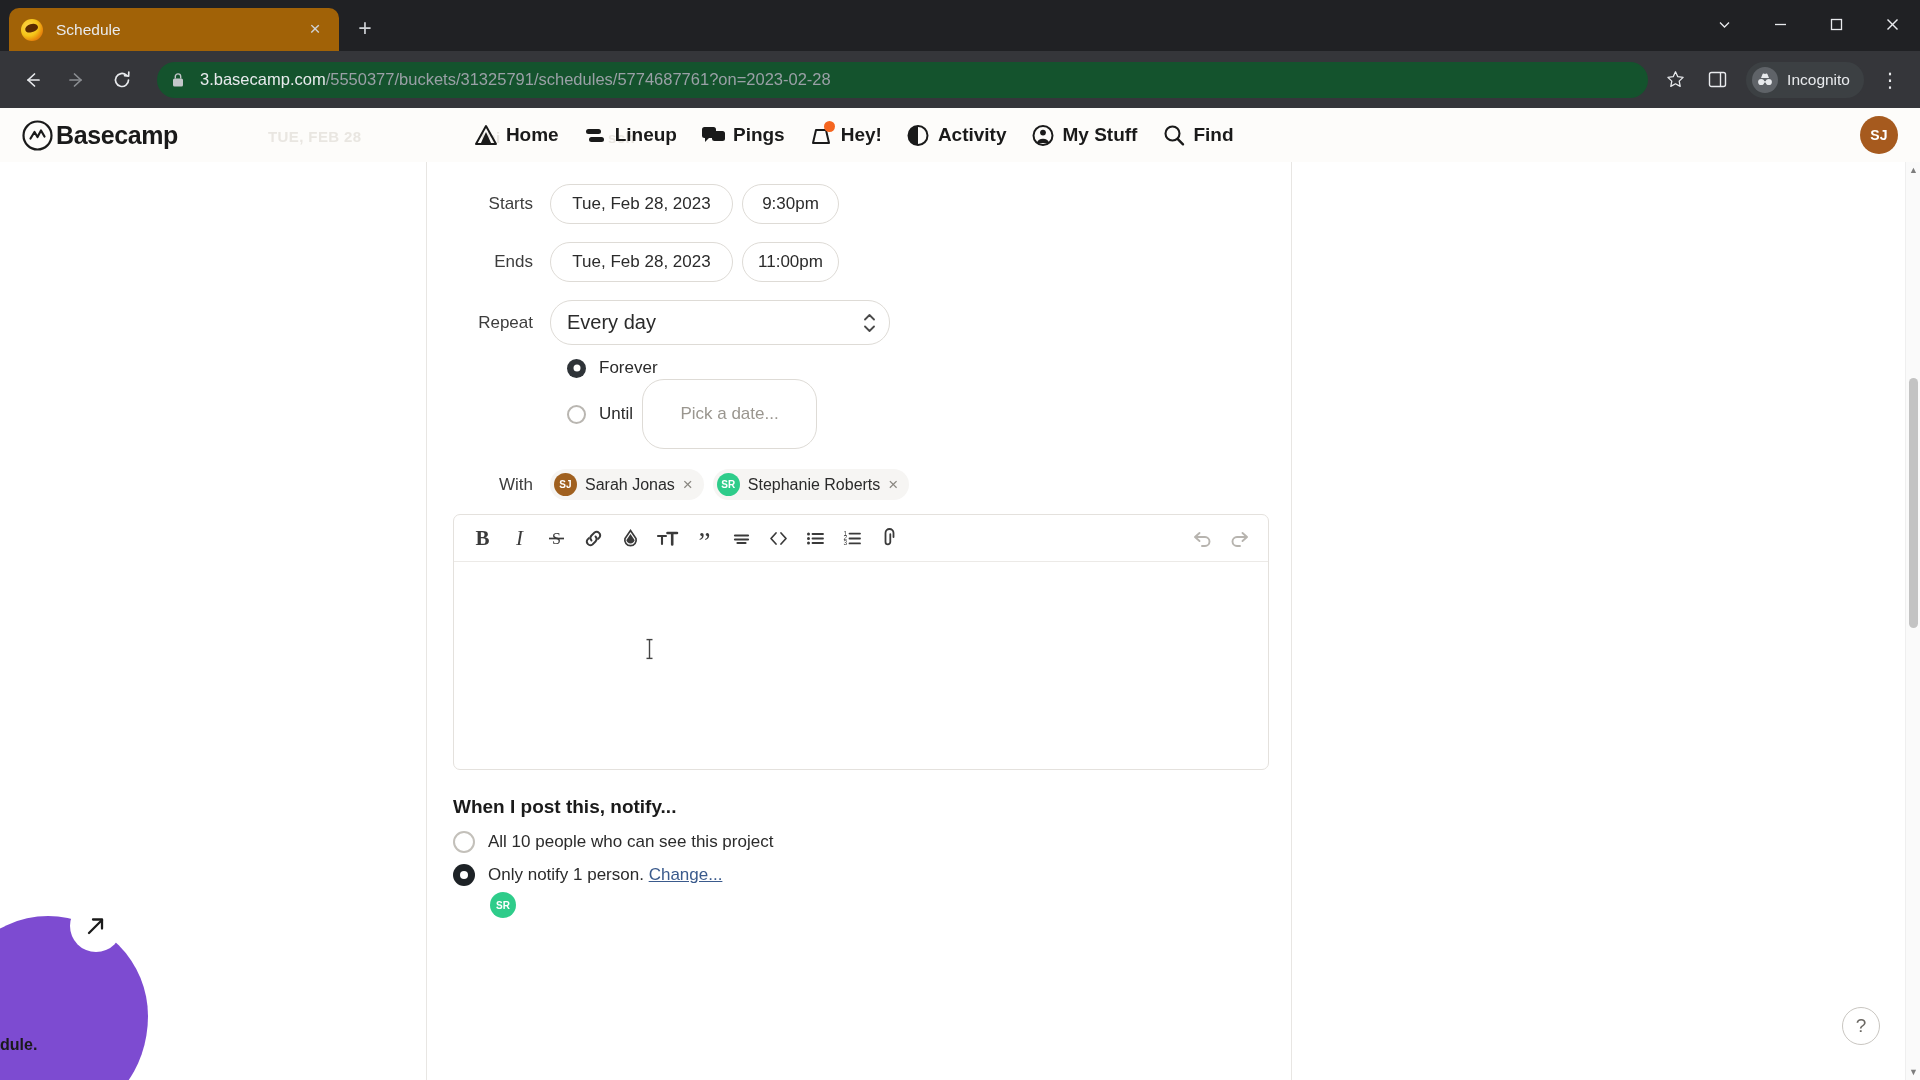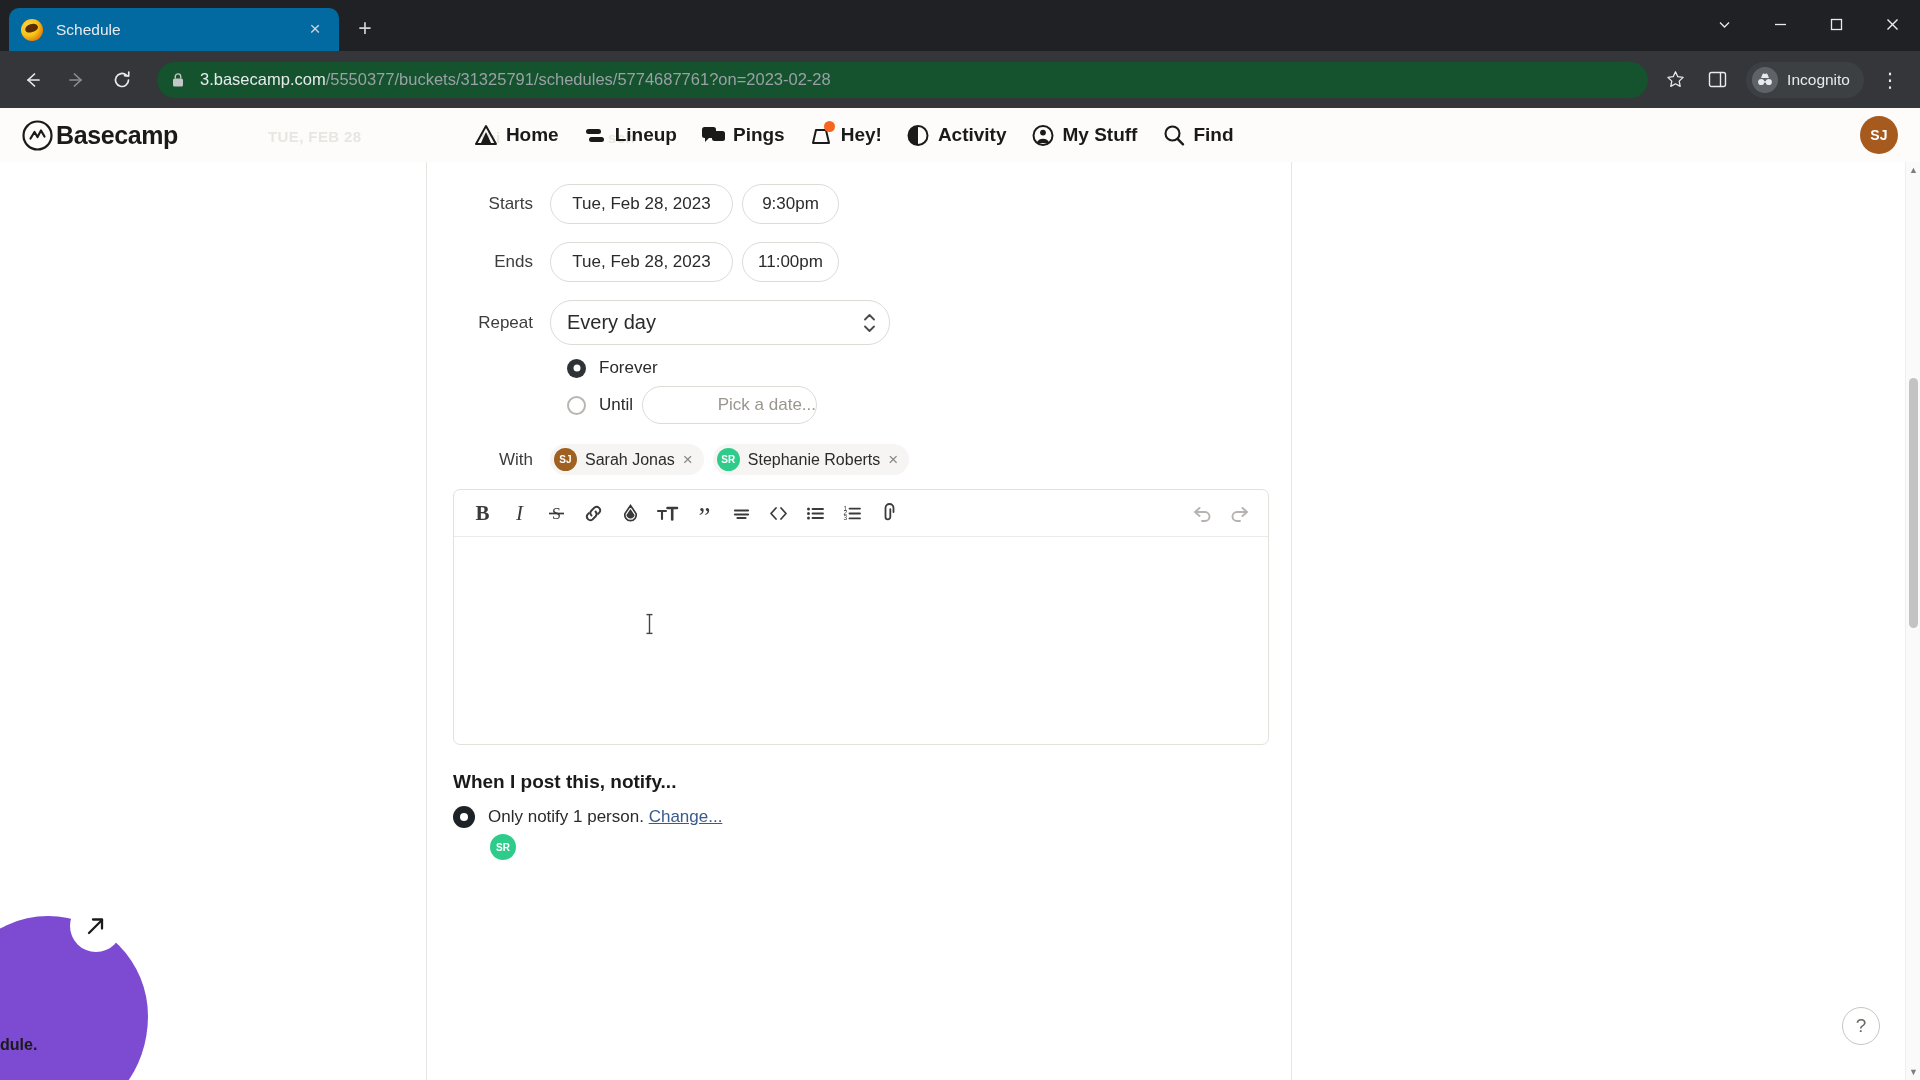--- a/index.html
+++ b/index.html
@@ -18,21 +18,21 @@
     height: 51px;
     background: #202124;
     display: flex;
     align-items: flex-end;
     position: relative;
     flex: 0 0 51px;
   }
   .tab {
     margin-left: 9px;
     width: 330px; height: 43px;
-    background: #0369a1;
+    background: #a16207;
     border-radius: 10px 10px 0 0;
     display: flex;
     align-items: center;
     padding: 0 12px;
     position: relative;
   }
   .tab-favicon {
     width: 22px; height: 22px;
     border-radius: 50%;
     background: radial-gradient(circle at 35% 35%, #ffd24d 0%, #f5c518 45%, #e8890c 70%, #d4560a 100%);
@@ -257,21 +257,21 @@
     border: 1px solid #dedbd6;
     border-radius: 22px;
     background: #fff;
     font-size: 17px;
     color: #2b2b2b;
     padding: 9px 0;
     text-align: center;
   }
   .pill.date { width: 183px; }
   .pill.time { width: 97px; margin-left: 9px; }
-  .pill.pickdate { width: 175px; color: #9a968f; margin-left: 9px; padding: 8px 0; text-align: right; }
+  .pill.pickdate { width: 175px; color: #9a968f; margin-left: 9px; padding: 24px 0; }
 
   .select-wrap {
     position: relative;
     width: 340px;
   }
   .select-box {
     width: 340px;
     border: 1px solid #dedbd6;
     border-radius: 22px;
     background: #fff;
@@ -281,21 +281,21 @@
   }
   .select-arrows {
     position: absolute;
     right: 15px; top: 50%;
     transform: translateY(-50%);
     width: 12px; height: 18px;
     display: flex; flex-direction: column; justify-content: space-between;
     align-items: center;
   }
 
-  .radio-row { display: flex; align-items: center; margin-left: 114px; margin-bottom: 8px; }
+  .radio-row { display: flex; align-items: center; margin-left: 114px; margin-bottom: 1px; }
   .radio {
     width: 19px; height: 19px;
     border-radius: 50%;
     border: 2px solid #b9b6b1;
     background: #fff;
     flex: 0 0 19px;
     position: relative;
   }
   .radio.checked {
     border: none;
@@ -804,20 +804,24 @@
                     <line x1="4.5" y1="2" x2="4.5" y2="20" stroke="#444" stroke-width="1.4"></line>
                     <line x1="1.5" y1="1.6" x2="7.5" y2="1.6" stroke="#444" stroke-width="1.4"></line>
                     <line x1="1.5" y1="20.4" x2="7.5" y2="20.4" stroke="#444" stroke-width="1.4"></line>
                   </svg>
               </span>
             </div>
           </div>
 
           <div class="notify-title">When I post this, notify...</div>
 
+          <div class="notify-row">
+            <div class="notify-radio"></div>
+            <div class="notify-label">All 10 people who can see this project</div>
+          </div>
 
           <div class="notify-row" style="margin-bottom:6px;">
             <div class="notify-radio checked"></div>
             <div class="notify-label">
               <span>Only notify 1 person.</span>
               <span class="notify-link">Change...</span>
             </div>
           </div>
 
           <div class="notify-avatar">SR</div>

